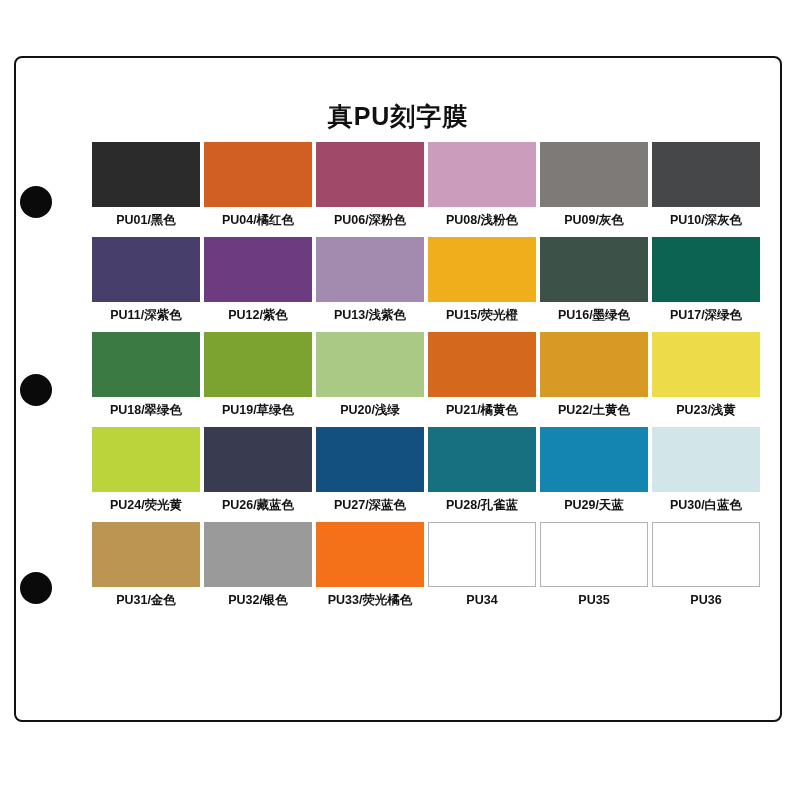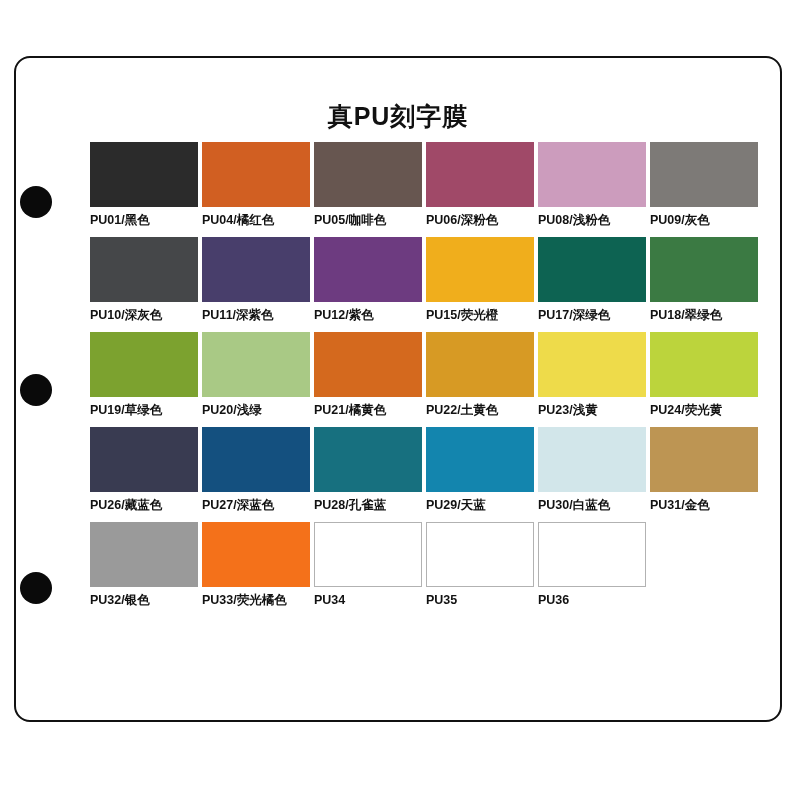--- a/index.html
+++ b/index.html
@@ -24,21 +24,21 @@
   
   #card {
     position: absolute;
     left: 14px;
     top: 56px;
     width: 768px;
     height: 666px;
     box-sizing: border-box;
     background: #ffffff;
     border: 2px solid #111111;
-    border-radius: 16px;
+    border-radius: 8px;
   }
 
   
   .punch-hole {
     position: absolute;
     width: 32px;
     height: 32px;
     border-radius: 50%;
     background: #0a0a0a;
   }
@@ -70,21 +70,21 @@
     grid-template-columns: repeat(6, 112px);
     grid-auto-rows: 95px;
   }
 
   .swatch-cell {
     width: 112px;
     height: 95px;
     box-sizing: border-box;
     display: flex;
     flex-direction: column;
-    align-items: flex-start;
+    align-items: center;
   }
 
   .swatch-chip {
     width: 108px;
     height: 65px;
     box-sizing: border-box;
     flex: 0 0 auto;
   }
   .swatch-chip.bordered {
     border: 1px solid #b2b2b2;
@@ -112,24 +112,20 @@
     <div id="swatch-grid">
         <div class="swatch-cell">
           <div class="swatch-chip" style="background: rgb(43, 43, 43);"></div>
           <div class="swatch-label">PU01/黑色</div>
         </div>
         <div class="swatch-cell">
           <div class="swatch-chip" style="background: rgb(209, 95, 34);"></div>
           <div class="swatch-label">PU04/橘红色</div>
         </div>
         <div class="swatch-cell">
-          <div class="swatch-chip" style="background: rgb(103, 86, 80);"></div>
-          <div class="swatch-label">PU05/咖啡色</div>
-        </div>
-        <div class="swatch-cell">
           <div class="swatch-chip" style="background: rgb(160, 73, 104);"></div>
           <div class="swatch-label">PU06/深粉色</div>
         </div>
         <div class="swatch-cell">
           <div class="swatch-chip" style="background: rgb(204, 156, 189);"></div>
           <div class="swatch-label">PU08/浅粉色</div>
         </div>
         <div class="swatch-cell">
           <div class="swatch-chip" style="background: rgb(125, 122, 119);"></div>
           <div class="swatch-label">PU09/灰色</div>
@@ -140,22 +136,30 @@
         </div>
         <div class="swatch-cell">
           <div class="swatch-chip" style="background: rgb(72, 62, 107);"></div>
           <div class="swatch-label">PU11/深紫色</div>
         </div>
         <div class="swatch-cell">
           <div class="swatch-chip" style="background: rgb(109, 59, 128);"></div>
           <div class="swatch-label">PU12/紫色</div>
         </div>
         <div class="swatch-cell">
+          <div class="swatch-chip" style="background: rgb(163, 139, 176);"></div>
+          <div class="swatch-label">PU13/浅紫色</div>
+        </div>
+        <div class="swatch-cell">
           <div class="swatch-chip" style="background: rgb(240, 174, 28);"></div>
           <div class="swatch-label">PU15/荧光橙</div>
+        </div>
+        <div class="swatch-cell">
+          <div class="swatch-chip" style="background: rgb(60, 82, 72);"></div>
+          <div class="swatch-label">PU16/墨绿色</div>
         </div>
         <div class="swatch-cell">
           <div class="swatch-chip" style="background: rgb(13, 99, 82);"></div>
           <div class="swatch-label">PU17/深绿色</div>
         </div>
         <div class="swatch-cell">
           <div class="swatch-chip" style="background: rgb(59, 122, 67);"></div>
           <div class="swatch-label">PU18/翠绿色</div>
         </div>
         <div class="swatch-cell">

